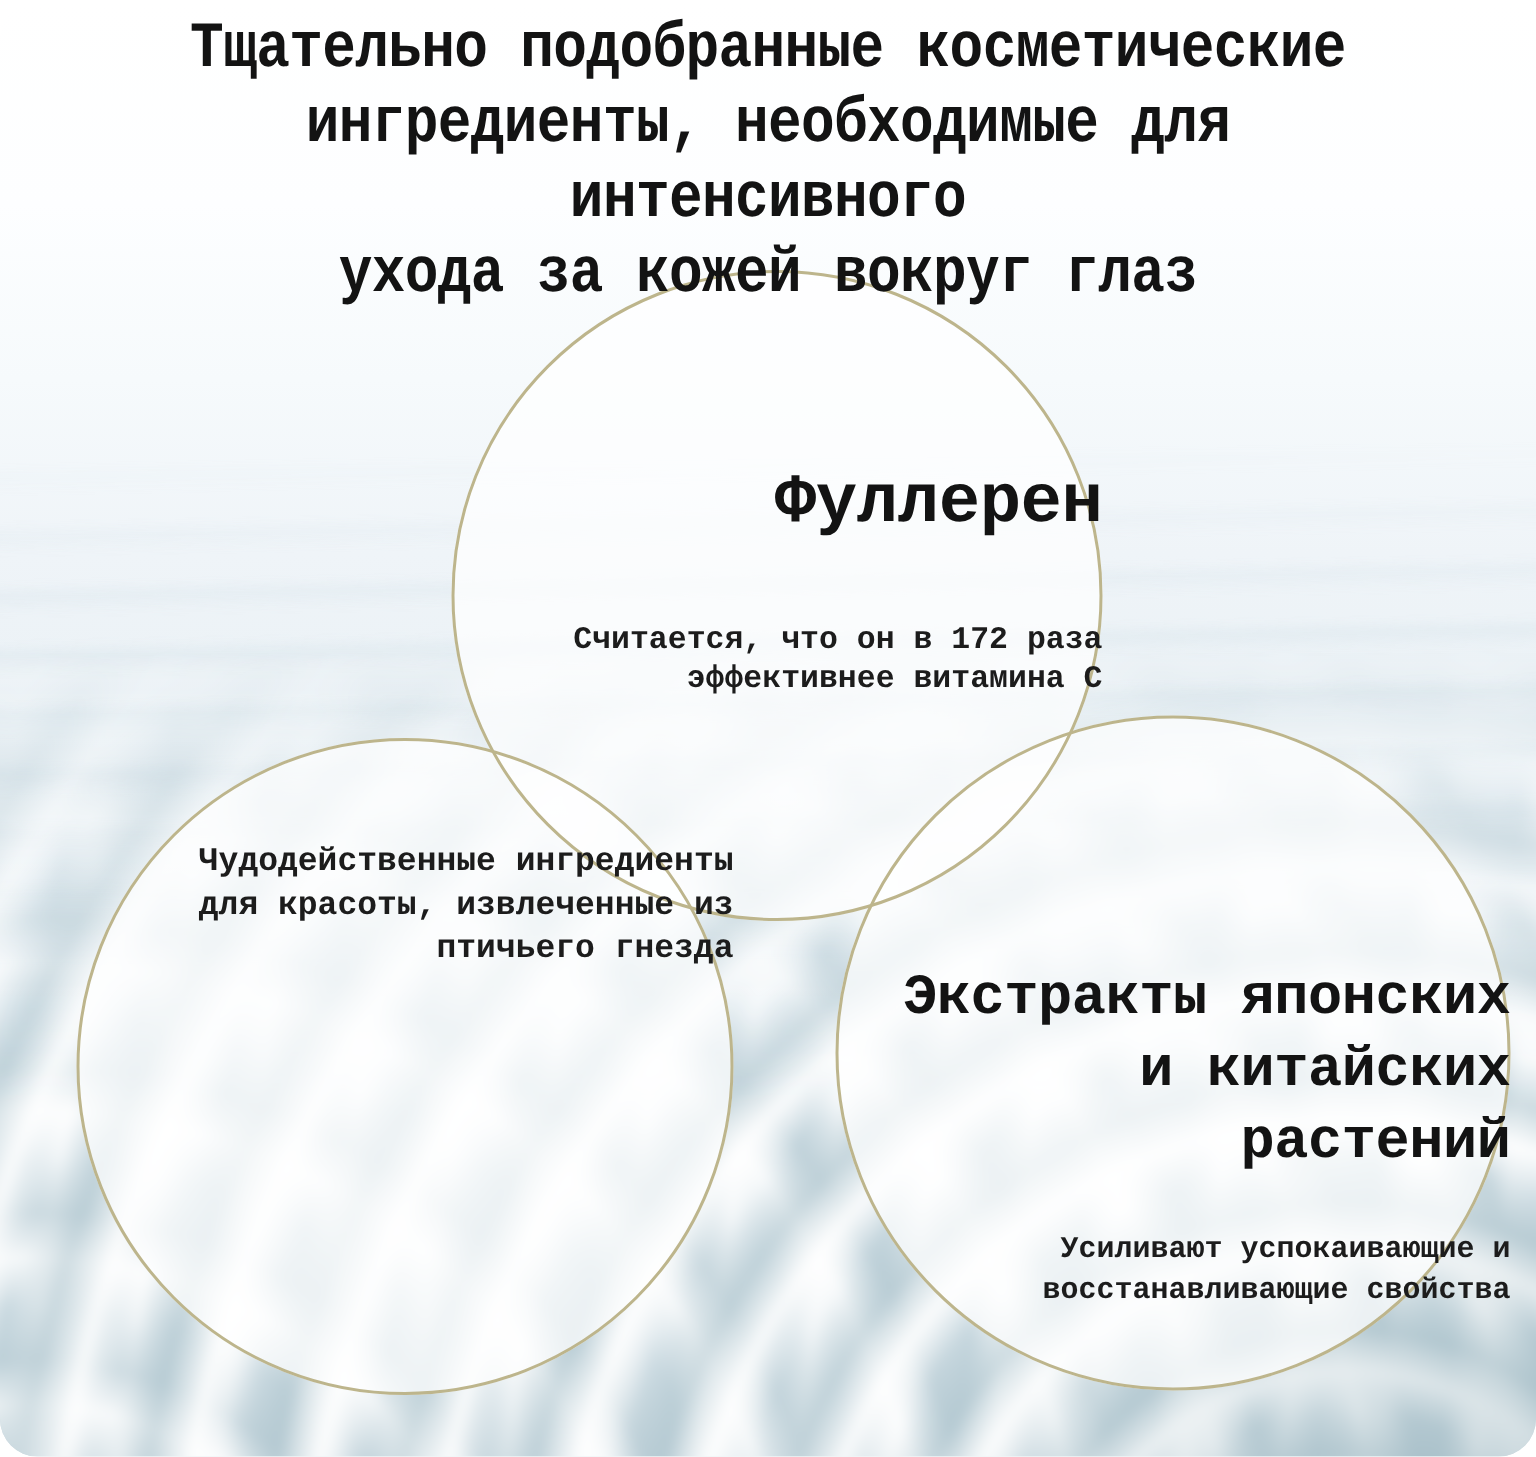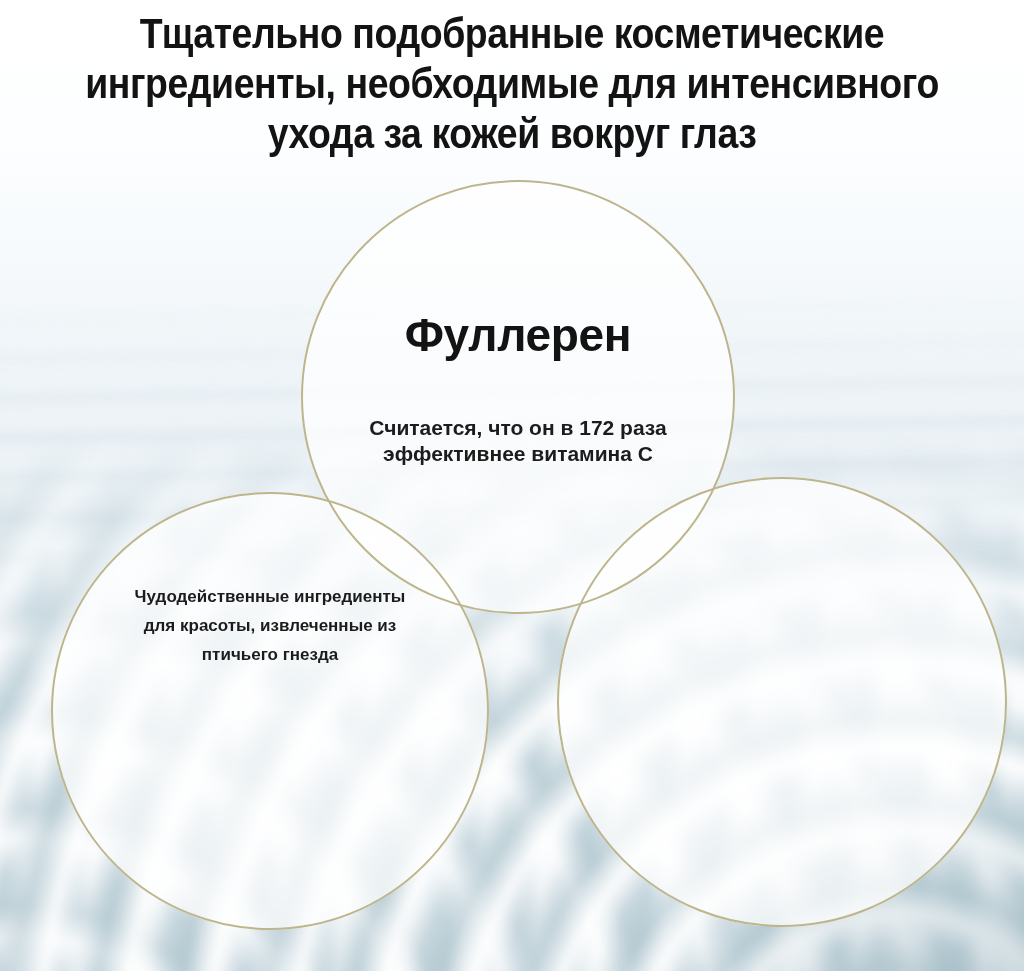--- a/index.html
+++ b/index.html
@@ -3,24 +3,25 @@
 <meta charset="utf-8">
 <style>
   html, body { margin: 0; padding: 0; background: #ffffff; }
   * { box-sizing: border-box; }
 
   .stage {
     position: relative;
     width: 1024px;
     height: 971px;
     overflow: hidden;
-    font-family: Liberation Sans, sans-serif;
+    font-family: Liberation Mono, monospace;
     background: linear-gradient(180deg,
       #ffffff 0%, #fdfeff 14%, #f6fafc 26%, #eff4f8 38%,
       #eaf1f5 50%, #e6eef3 62%, #dfe9ee 74%, #d6e2e8 86%, #ccdae1 100%);
+    border-radius: 25px;
   }
 
   
   .streaks {
     position: absolute;
     left: -20px; right: -20px; top: 290px; height: 360px;
     background: repeating-linear-gradient(179deg,
       rgba(201,218,227,0) 0px, rgba(201,218,227,0) 20px,
       rgba(201,218,227,0.35) 27px, rgba(255,255,255,0) 40px);
     filter: blur(3px);
@@ -69,21 +70,21 @@
   .fill { background: var(--circle_fill, rgba(255,255,255,0.72)); z-index: 2; }
   .ring { border: 2px solid var(--ring, #bdb58c); z-index: 3; }
 
   .c1 { left: 301px; top: 180px; width: 434px; height: 434px; }
   .c2 { left:  51px; top: 492px; width: 438px; height: 438px; }
   .c3 { left: 557px; top: 477px; width: 450px; height: 450px; }
 
   .ctext {
     position: absolute;
     z-index: 4;
-    text-align: center;
+    text-align: right;
     color: var(--heading_text, #131313);
   }
   .ctext h2 {
     margin: 0;
     font-weight: bold;
     white-space: pre-line;
     letter-spacing: -0.3px;
   }
   .ctext p {
     margin: 0;
@@ -91,21 +92,21 @@
     white-space: pre-line;
     color: var(--body_text, #1c1c1c);
   }
 
   .t1 { left: 301px; top: 310px; width: 434px; }
   .t1 h2 { font-size: 46px; line-height: 50px; }
   .t1 p  { margin-top: 55px; font-size: 21px; line-height: 26px; }
 
   .t2 { left: 51px; top: 560px; width: 438px; }
   .t2 h2 { font-size: 45px; line-height: 60px; }
-  .t2 p  { margin-top: 22px; font-size: 17px; line-height: 29px; }
+  .t2 p  { font-size: 22px; line-height: 29px; }
 
   .t3 { left: 557px; top: 642px; width: 450px; }
   .t3 h2 { font-size: 38px; line-height: 48px; }
   .t3 p  { margin-top: 34px; font-size: 20px; line-height: 27px; }
 </style>
 </head>
 <body>
 
 <div class="stage">
 
@@ -129,14 +130,20 @@
     <p>Считается, что он в 172 раза
 эффективнее витамина C</p>
   </div>
 
   <div class="ctext t2">
     <p>Чудодейственные ингредиенты
 для красоты, извлеченные из
 птичьего гнезда</p>
   </div>
 
+  <div class="ctext t3">
+    <h2>Экстракты японских
+и китайских растений</h2>
+    <p>Усиливают успокаивающие и
+восстанавливающие свойства</p>
+  </div>
 
 </div>
 
 </body></html>

